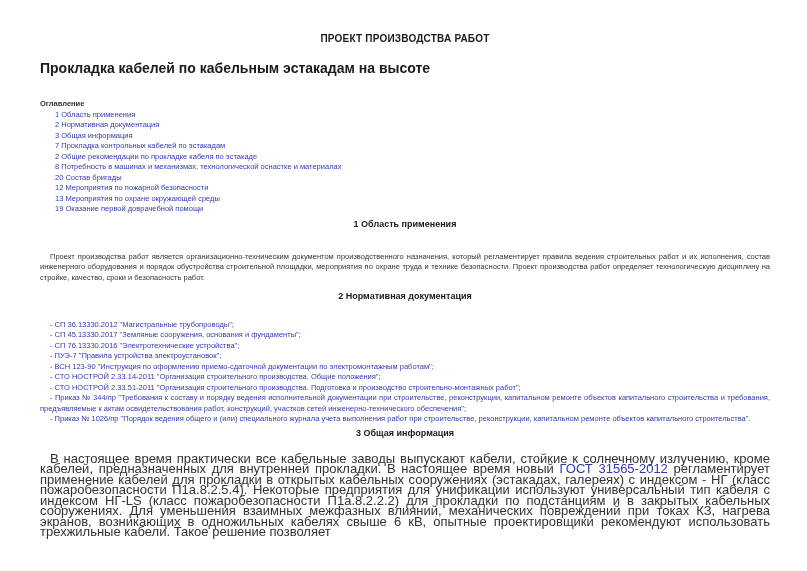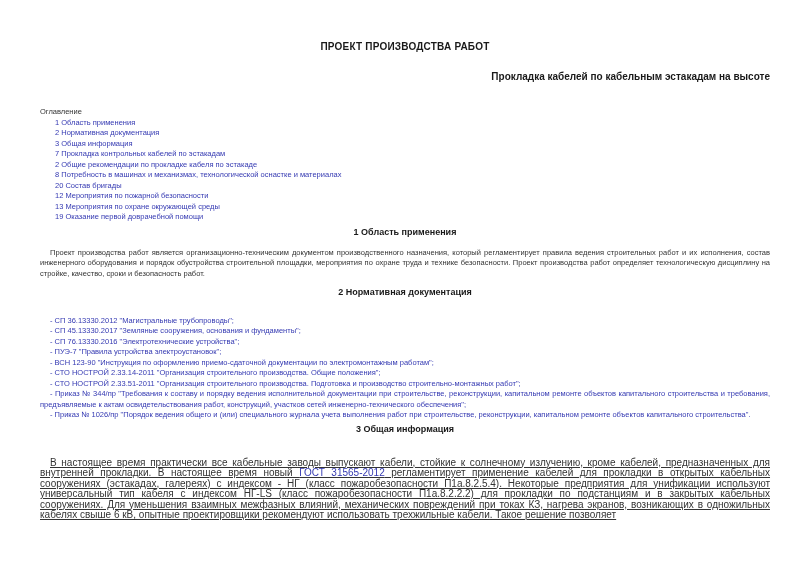--- a/index.html
+++ b/index.html
@@ -22,37 +22,37 @@
     padding: 33px 37px 10px 40px;
     background: #ffffff;
   }
   .doc-title {
     text-align: center;
     font-weight: bold;
     font-size: 10px;
     line-height: 11px;
     color: #1a1a1a;
     letter-spacing: 0.2px;
-    margin-top: 8px;
   }
   .doc-subtitle {
     margin-top: 19px;
-    text-align: right;
+    text-align: left;
     font-weight: bold;
-    font-size: 10px;
+    font-size: 14px;
     line-height: 11px;
     color: #1a1a1a;
   }
   .toc {
     margin-top: 25px;
   }
   .toc-heading {
     font-size: 7.5px;
     line-height: 10.5px;
     color: #333333;
+    font-weight: bold;
   }
   .toc-list {
     margin: 0;
     padding: 0;
     list-style: none;
   }
   .toc-item {
     padding-left: 15px;
     font-size: 7.5px;
     line-height: 10.5px;
@@ -66,45 +66,44 @@
     margin-top: 4px;
     text-align: center;
     font-weight: bold;
     font-size: 9px;
     line-height: 11px;
     color: #1a1a1a;
   }
   .section-heading.h2 { margin-top: 2px; }
   .section-heading.h3 { margin-top: 3px; }
   .body-par {
-    margin-top: 10px;
+    margin-top: 22px;
     font-size: 7.5px;
     line-height: 10.5px;
     text-align: justify;
     text-indent: 10px;
     color: #333333;
   }
   .norm-list {
     margin-top: 18px;
   }
   .norm-item {
     font-size: 7.5px;
     line-height: 10.5px;
     text-align: justify;
     text-indent: 10px;
     color: #3439b2;
   }
   .body-par2 {
-    margin-top: 23px;
-    font-size: 10px;
+    margin-top: 15px;
+    font-size: 13px;
     line-height: 10.5px;
     text-align: justify;
     text-indent: 10px;
     color: #333333;
-    text-decoration: underline;
   }
 </style>
 </head>
 <body>
 
 <div class="page">
 
   <div class="doc-title">ПРОЕКТ ПРОИЗВОДСТВА РАБОТ</div>
   <div class="doc-subtitle">Прокладка кабелей по кабельным эстакадам на высоте</div>
 

